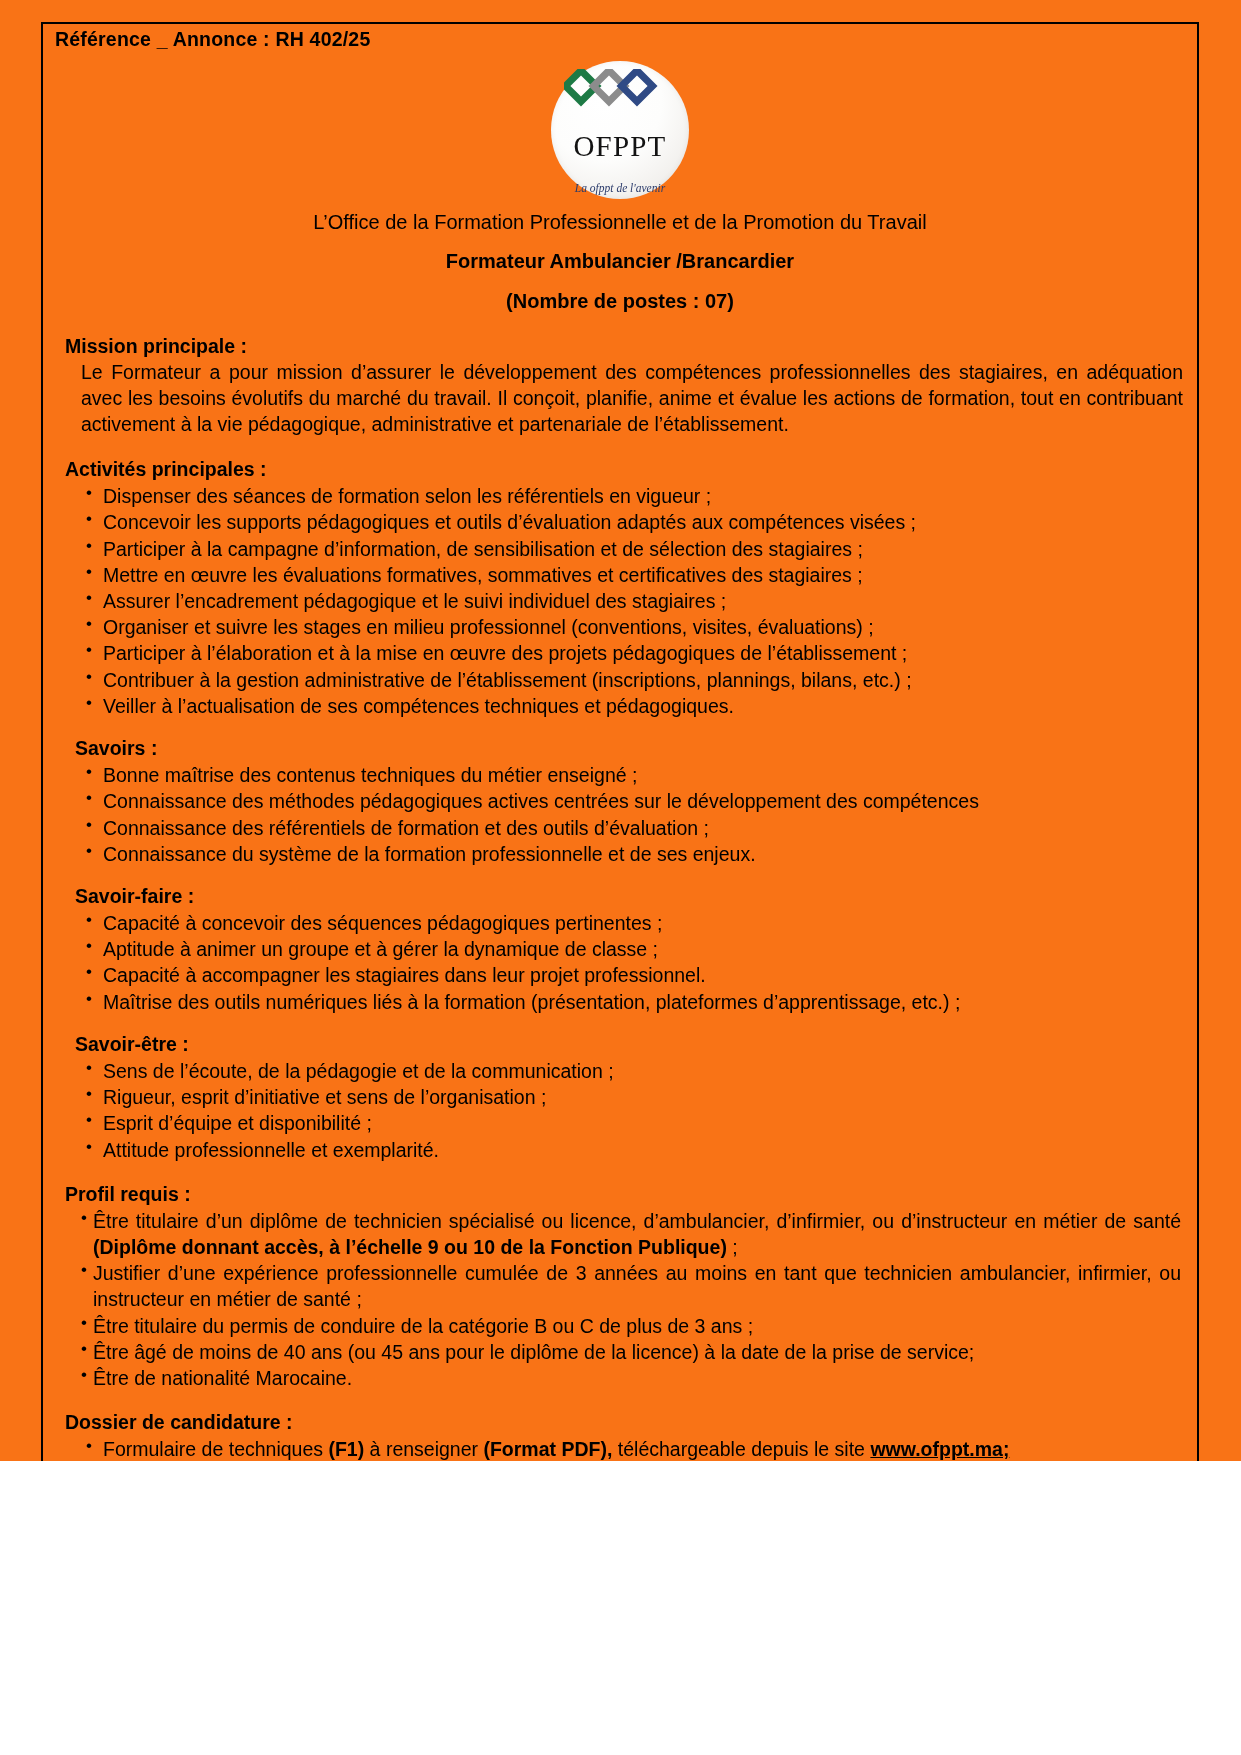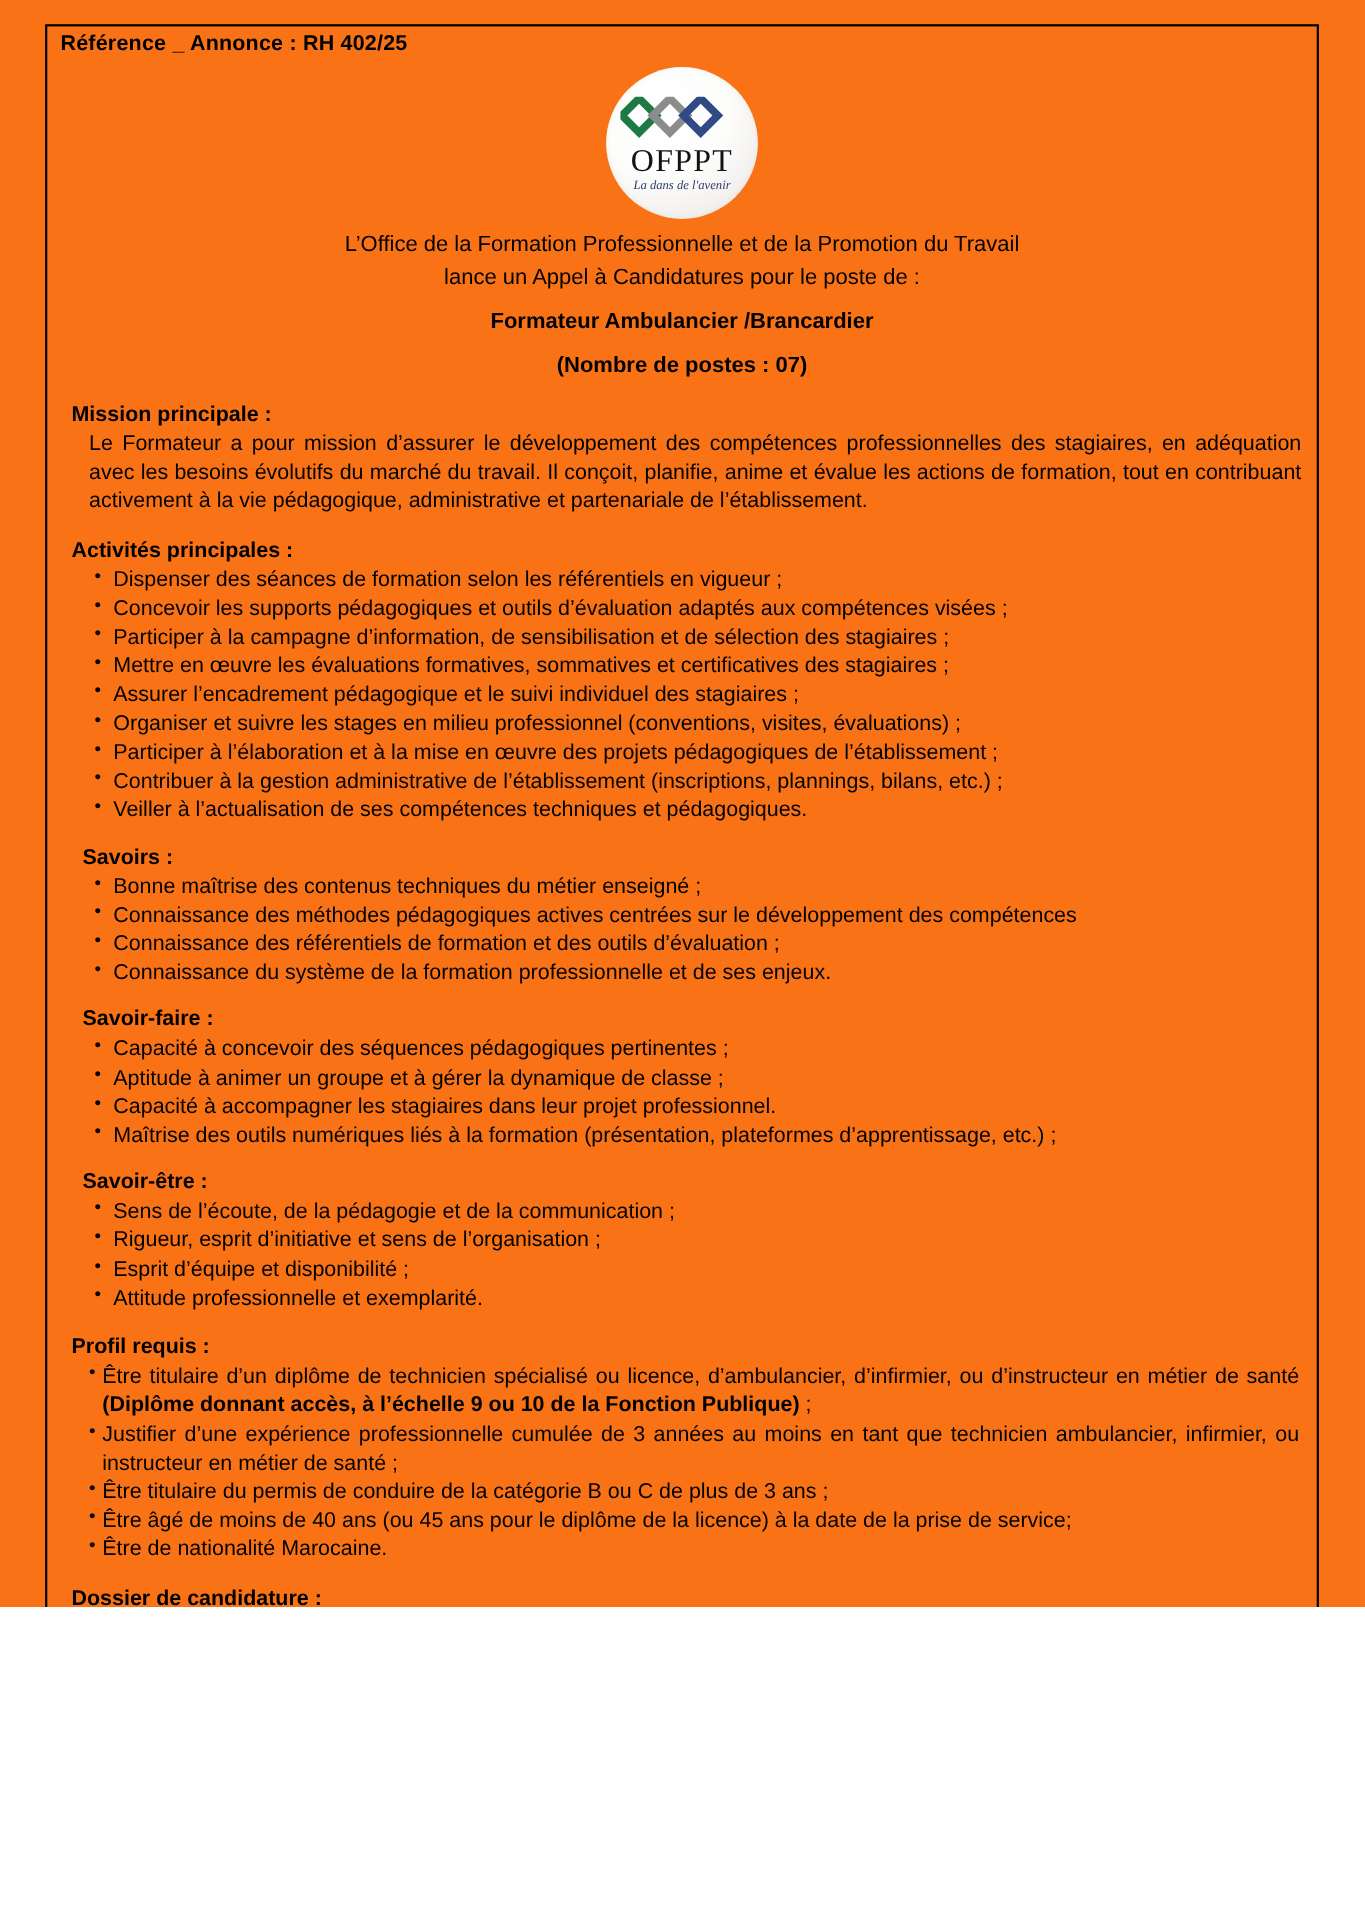--- a/index.html
+++ b/index.html
@@ -55,20 +55,21 @@
     position: relative;
     width: 138px;
     height: 138px;
     border-radius: 50%;
     background: radial-gradient(circle at 38% 30%, #ffffff 0%, #fdfdfc 45%, #f1efec 78%, #e3e0db 100%);
     box-shadow: inset 0 0 6px rgba(0,0,0,0.06);
     display: flex;
     flex-direction: column;
     align-items: center;
     justify-content: center;
+    gap: 19px;
   }
   .logo-diamonds {
     display: block;
     margin-top: 4px;
   }
   .logo-name {
     font-family: "Liberation Serif", serif;
     font-size: 29px;
     letter-spacing: 1.2px;
     color: #131313;
@@ -176,26 +177,25 @@
     <div class="logo-wrap">
       <div class="logo">
         <svg class="logo-diamonds" width="112" height="42" viewBox="0 0 112 42">
           <g fill="none" stroke-width="7">
             <rect x="6" y="6" width="22" height="22" transform="rotate(45 17 17)" stroke="#1d7a45"></rect>
             <rect x="34" y="6" width="22" height="22" transform="rotate(45 45 17)" stroke="#8c8c8c"></rect>
             <rect x="62" y="6" width="22" height="22" transform="rotate(45 73 17)" stroke="#2f4a85"></rect>
           </g>
         </svg>
         <div class="logo-name">OFPPT</div>
-        <div class="logo-tag">La dans de l'avenir</div>
+        <div class="logo-tag">La ofppt de l'avenir</div>
       </div>
     </div>
 
     <div class="intro">L’Office de la Formation Professionnelle et de la Promotion du Travail</div>
-    <div class="intro">lance un Appel à Candidatures pour le poste de :</div>
 
     <div class="job-title">Formateur Ambulancier /Brancardier</div>
     <div class="job-title">(Nombre de postes : 07)</div>
 
     <div class="section-head"><span class="u">Mission principale</span><span> :</span></div>
     <div class="para">Le Formateur a pour mission d’assurer le développement des compétences professionnelles des stagiaires, en adéquation avec les besoins évolutifs du marché du travail. Il conçoit, planifie, anime et évalue les actions de formation, tout en contribuant activement à la vie pédagogique, administrative et partenariale de l’établissement.</div>
 
     <div class="section-head"><span class="u">Activités principales :</span></div>
     <ul class="bullets justify">
       <li>Dispenser des séances de formation selon les référentiels en vigueur ;</li>

